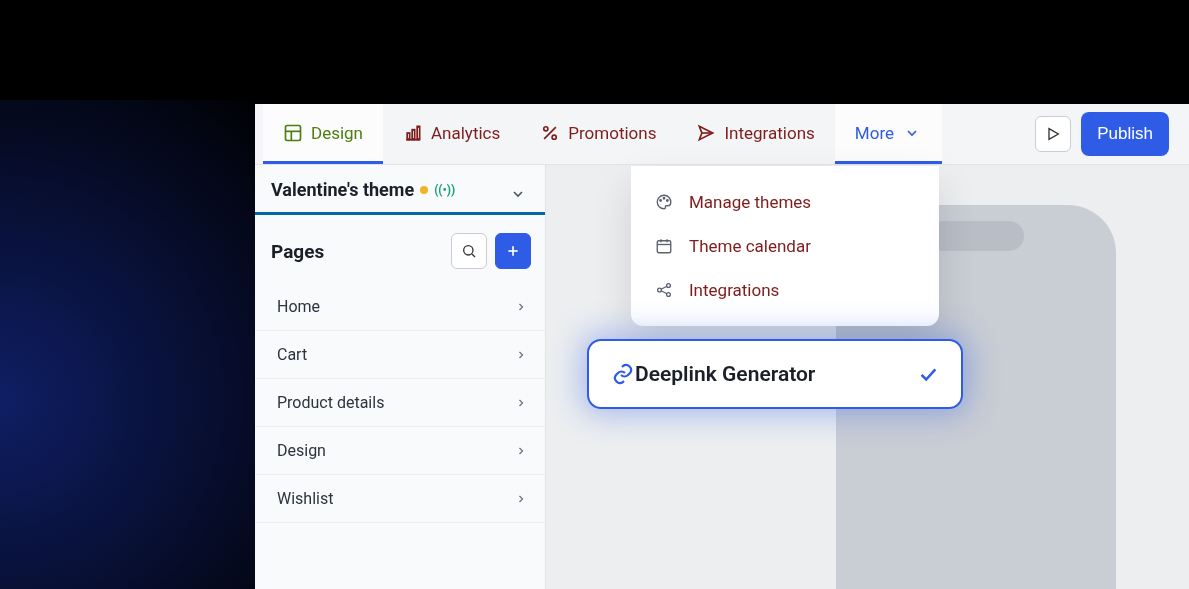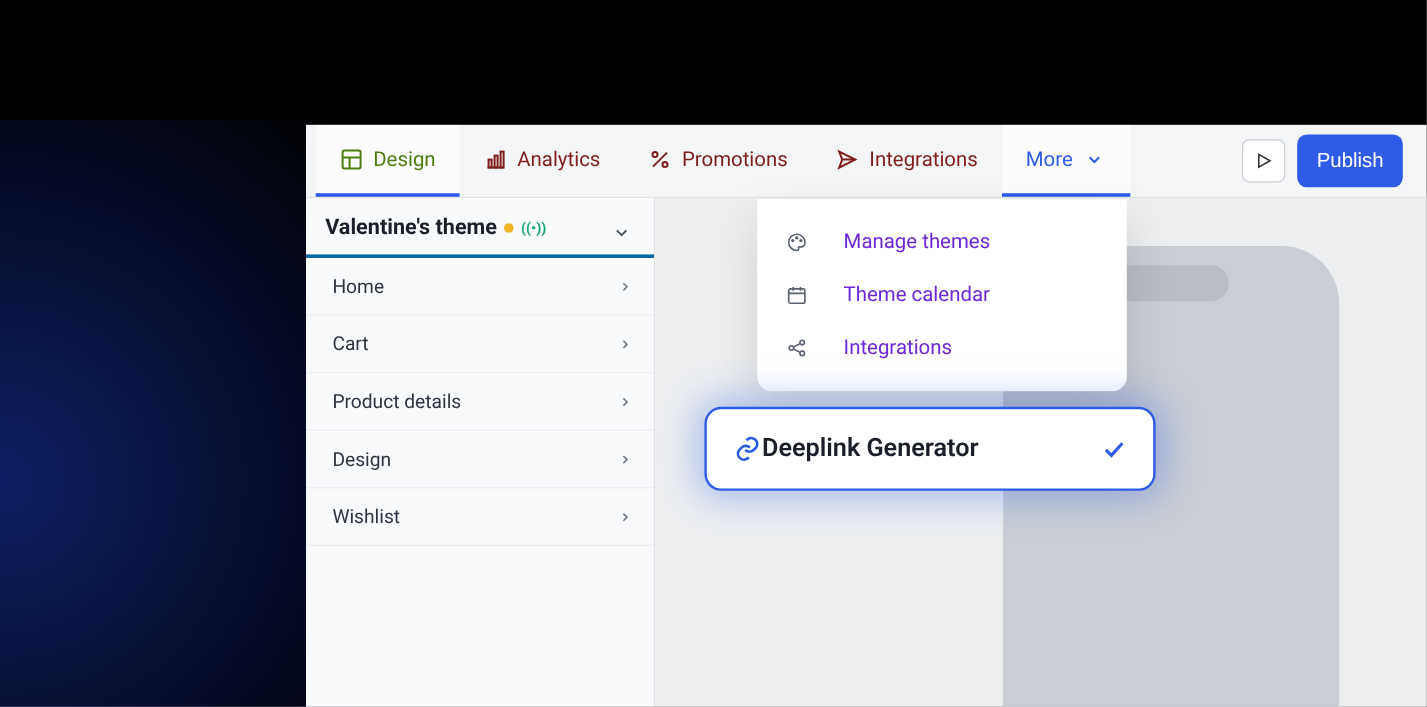--- a/index.html
+++ b/index.html
@@ -137,23 +137,23 @@
       position: absolute;
       left: 376px; top: 62px;
       width: 308px;
       background: #fff;
       border-radius: 0 0 12px 12px;
       box-shadow: 0 18px 40px rgba(0,0,0,0.12);
       padding: 14px 0;
       z-index: 5;
     }
     .dd-item {
-      display: flex; align-items: center; gap: 30px;
+      display: flex; align-items: center; gap: 16px;
       padding: 12px 24px;
-      font-size: 17px; color: #6d28d9; cursor: pointer;
+      font-size: 17px; color: #7f1d1d; cursor: pointer;
     }
     .dd-item .dd-icon { width: 18px; height: 18px; display:flex; align-items:center; justify-content:center; color: #5a6270; }
     .highlight-item {
       position: absolute;
       left: 332px; top: 235px;
       width: 376px; height: 70px;
       background: #fff;
       border: 2.5px solid #2e5ce6;
       border-radius: 14px;
       box-shadow: 0 0 30px 6px rgba(46,92,230,0.35);
@@ -247,20 +247,41 @@
         </div>
         <div class="theme-chevron">
           <span>
             <svg width="16" height="16" viewBox="0 0 24 24" fill="none" stroke="currentColor" stroke-width="2.5">
                 <polyline points="6 9 12 15 18 9"></polyline>
               </svg>
           </span>
         </div>
       </div>
 
+      <div class="pages-header">
+        <span class="pages-title">Pages</span>
+        <div class="pages-actions">
+          <button class="sq-btn">
+            <span>
+              <svg width="16" height="16" viewBox="0 0 24 24" fill="none" stroke="currentColor" stroke-width="2">
+                  <circle cx="11" cy="11" r="7"></circle>
+                  <line x1="21" y1="21" x2="16.5" y2="16.5"></line>
+                </svg>
+            </span>
+          </button>
+          <button class="sq-btn primary">
+            <span>
+              <svg width="16" height="16" viewBox="0 0 24 24" fill="none" stroke="currentColor" stroke-width="2.5">
+                  <line x1="12" y1="5" x2="12" y2="19"></line>
+                  <line x1="5" y1="12" x2="19" y2="12"></line>
+                </svg>
+            </span>
+          </button>
+        </div>
+      </div>
 
       <div class="page-list">
         <div class="page-item">
           <span>Home</span>
           <span class="chev">
               <svg width="12" height="12" viewBox="0 0 24 24" fill="none" stroke="currentColor" stroke-width="2.5">
                 <polyline points="9 6 15 12 9 18"></polyline>
               </svg>
             </span>
         </div>

